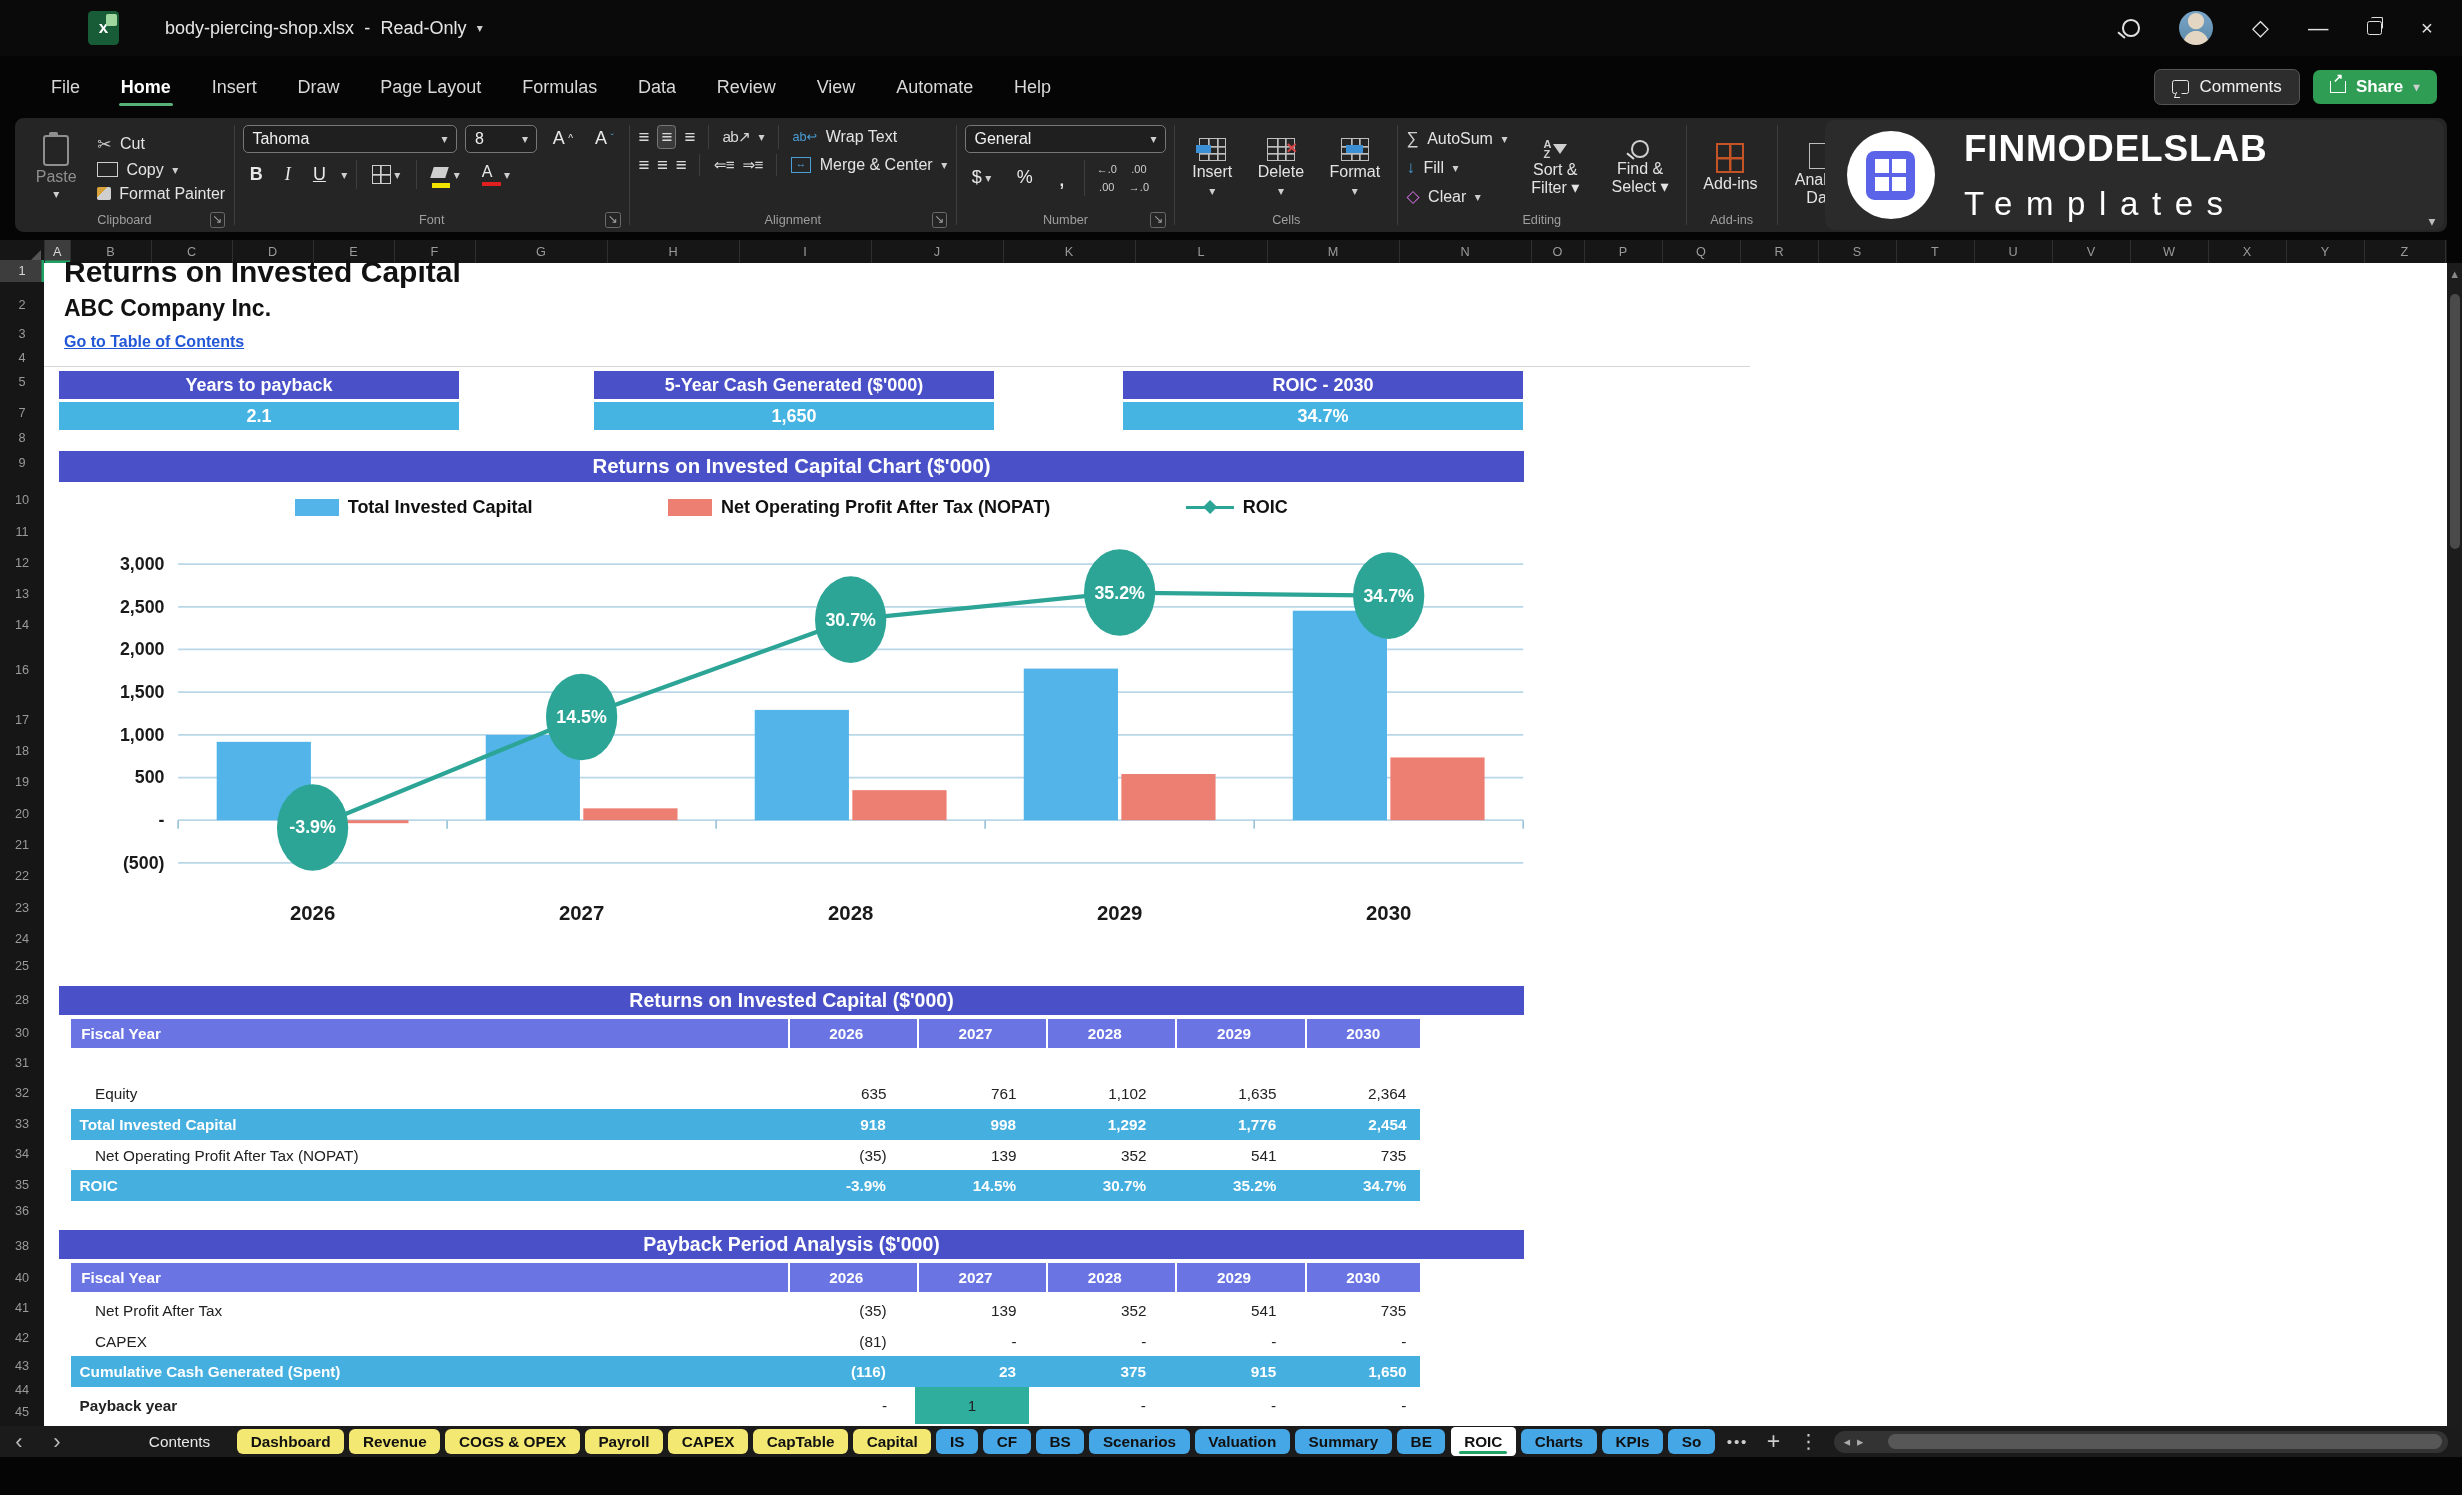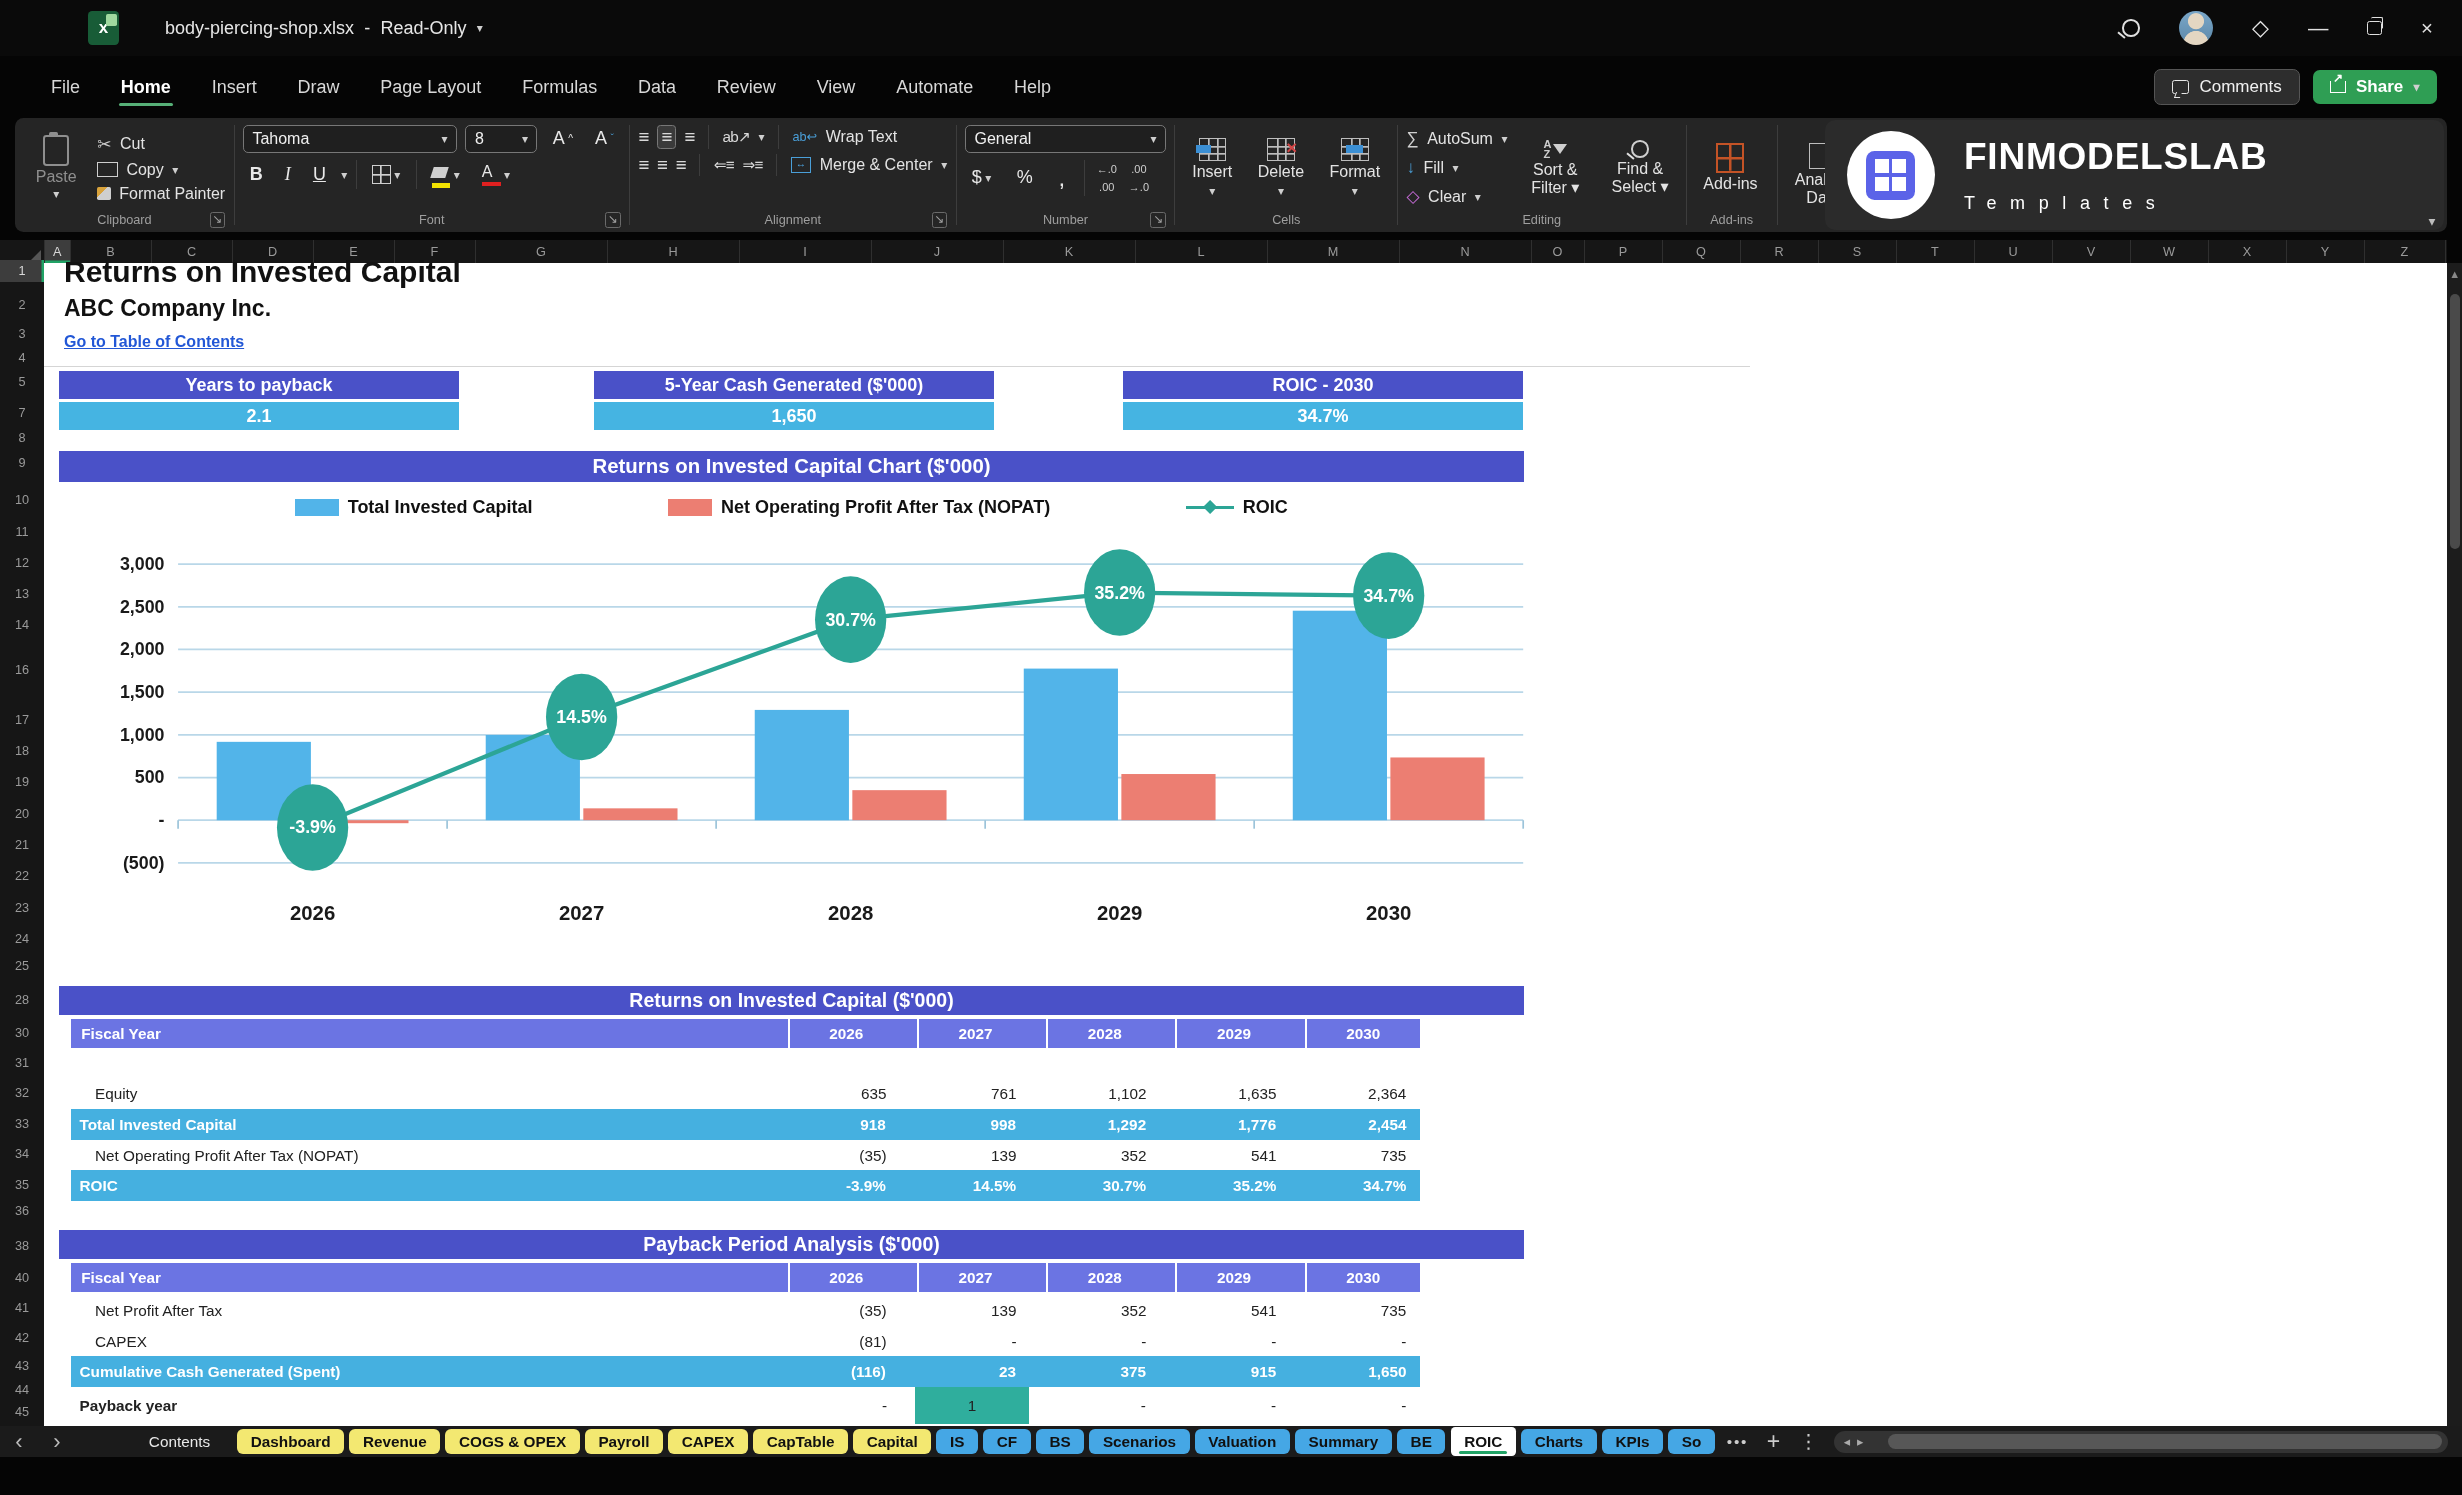--- a/index.html
+++ b/index.html
@@ -68,21 +68,21 @@
   .az{display:flex;flex-direction:column;font-size:11px;line-height:10.2px;color:#cfcfcf;font-weight:bold;}
   .funnel{width:0;height:0;border-left:7.6px solid transparent;border-right:7.6px solid transparent;border-top:10.2px solid #cfcfcf;}
   .addins-ic{width:24px;height:25.5px;border:2.5px solid #c45326;background:linear-gradient(#c45326,#c45326) center/2.5px 100% no-repeat,linear-gradient(#c45326,#c45326) center/100% 2.5px no-repeat;}
   .analyze-ic{width:25.5px;height:24px;border:1.7px solid #bdbdbd;position:relative;}
   .analyze-ic::after{content:"";position:absolute;right:-5.1px;bottom:-5.1px;width:12px;height:12px;border:2.1px solid #bdbdbd;border-radius:50%;background:#252525;}
   .fml-logo{position:absolute;right:3.4px;top:1.7px;bottom:1.7px;width:619px;background:#2b2b2b;border-radius:10.2px;display:flex;align-items:center;}
   .fml-circle{width:88px;height:88px;background:#fff;border-radius:50%;margin-left:22px;display:flex;align-items:center;justify-content:center;}
   .fml-square{width:49px;height:49px;background:#5b63e8;border-radius:8.5px;background-image:linear-gradient(#fff,#fff),linear-gradient(#fff,#fff),linear-gradient(#fff,#fff),linear-gradient(#fff,#fff);background-size:14.4px 14.4px;background-position:8.5px 8.5px,26px 8.5px,8.5px 26px,26px 26px;background-repeat:no-repeat;}
   .fml-text{margin-left:29px;color:#fff;}
   .fml-brand{font-size:37px;font-weight:bold;letter-spacing:0.8px;}
-  .fml-sub{font-size:18px;letter-spacing:13.6px;margin-top:15px;}
+  .fml-sub{font-size:33px;letter-spacing:13.6px;margin-top:15px;}
   .ribbon-collapse{position:absolute;right:12px;bottom:3.4px;color:#bdbdbd;font-size:13.6px;}
 
   
   .colheaders{position:absolute;left:0;top:240px;width:2447px;height:23px;background:#161616;display:flex;}
   .corner{width:44px;height:23px;position:relative;border-right:0.8px solid #2f2f2f;}
   .corner::after{content:"";position:absolute;right:3.4px;bottom:3.4px;border-left:10.2px solid transparent;border-bottom:10.2px solid #555;}
   .colh{border-right:0.8px solid #2f2f2f;color:#9a9a9a;font-size:12.7px;display:flex;align-items:center;justify-content:center;box-sizing:border-box;}
   .colh.sel{background:#3d3d3d;color:#d8d8d8;box-shadow:inset 0 -2.5px 0 #21a366;}
   .sheet-bg{position:absolute;left:44px;top:263px;width:2403px;height:1163px;background:#ffffff;}
   .rowgutter{position:absolute;left:0;top:263px;width:44px;height:1163px;background:#161616;}

